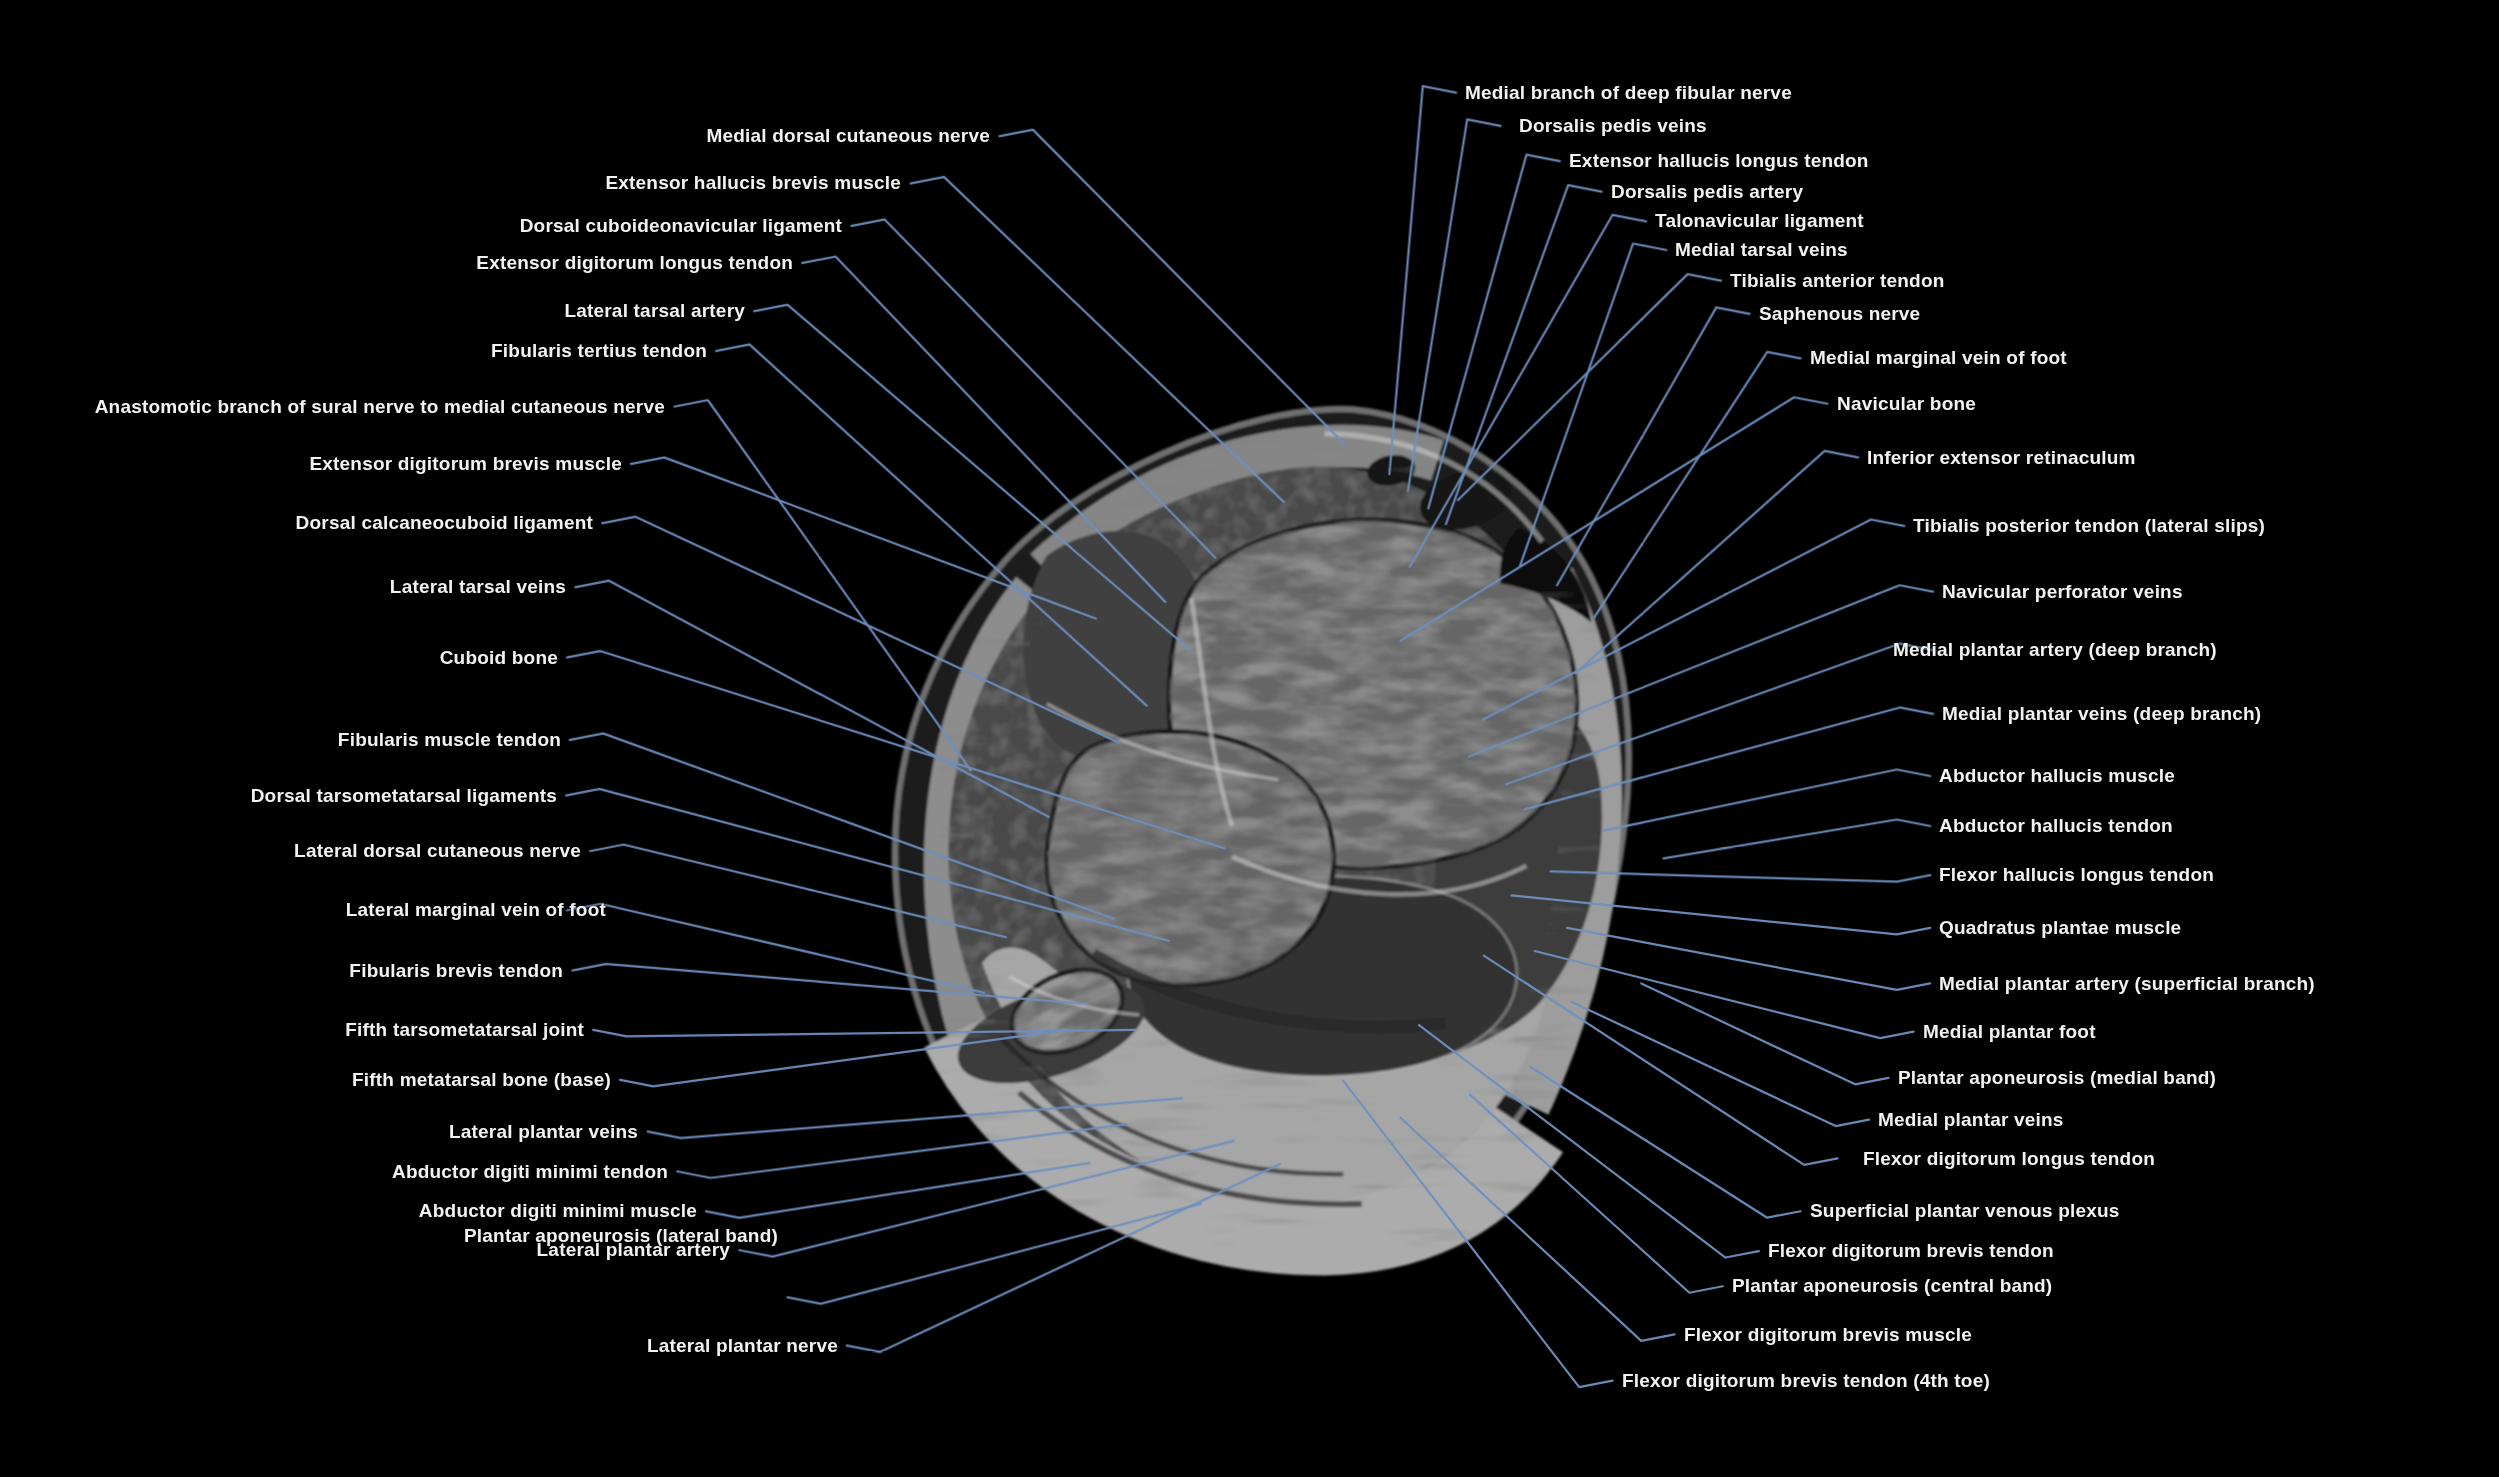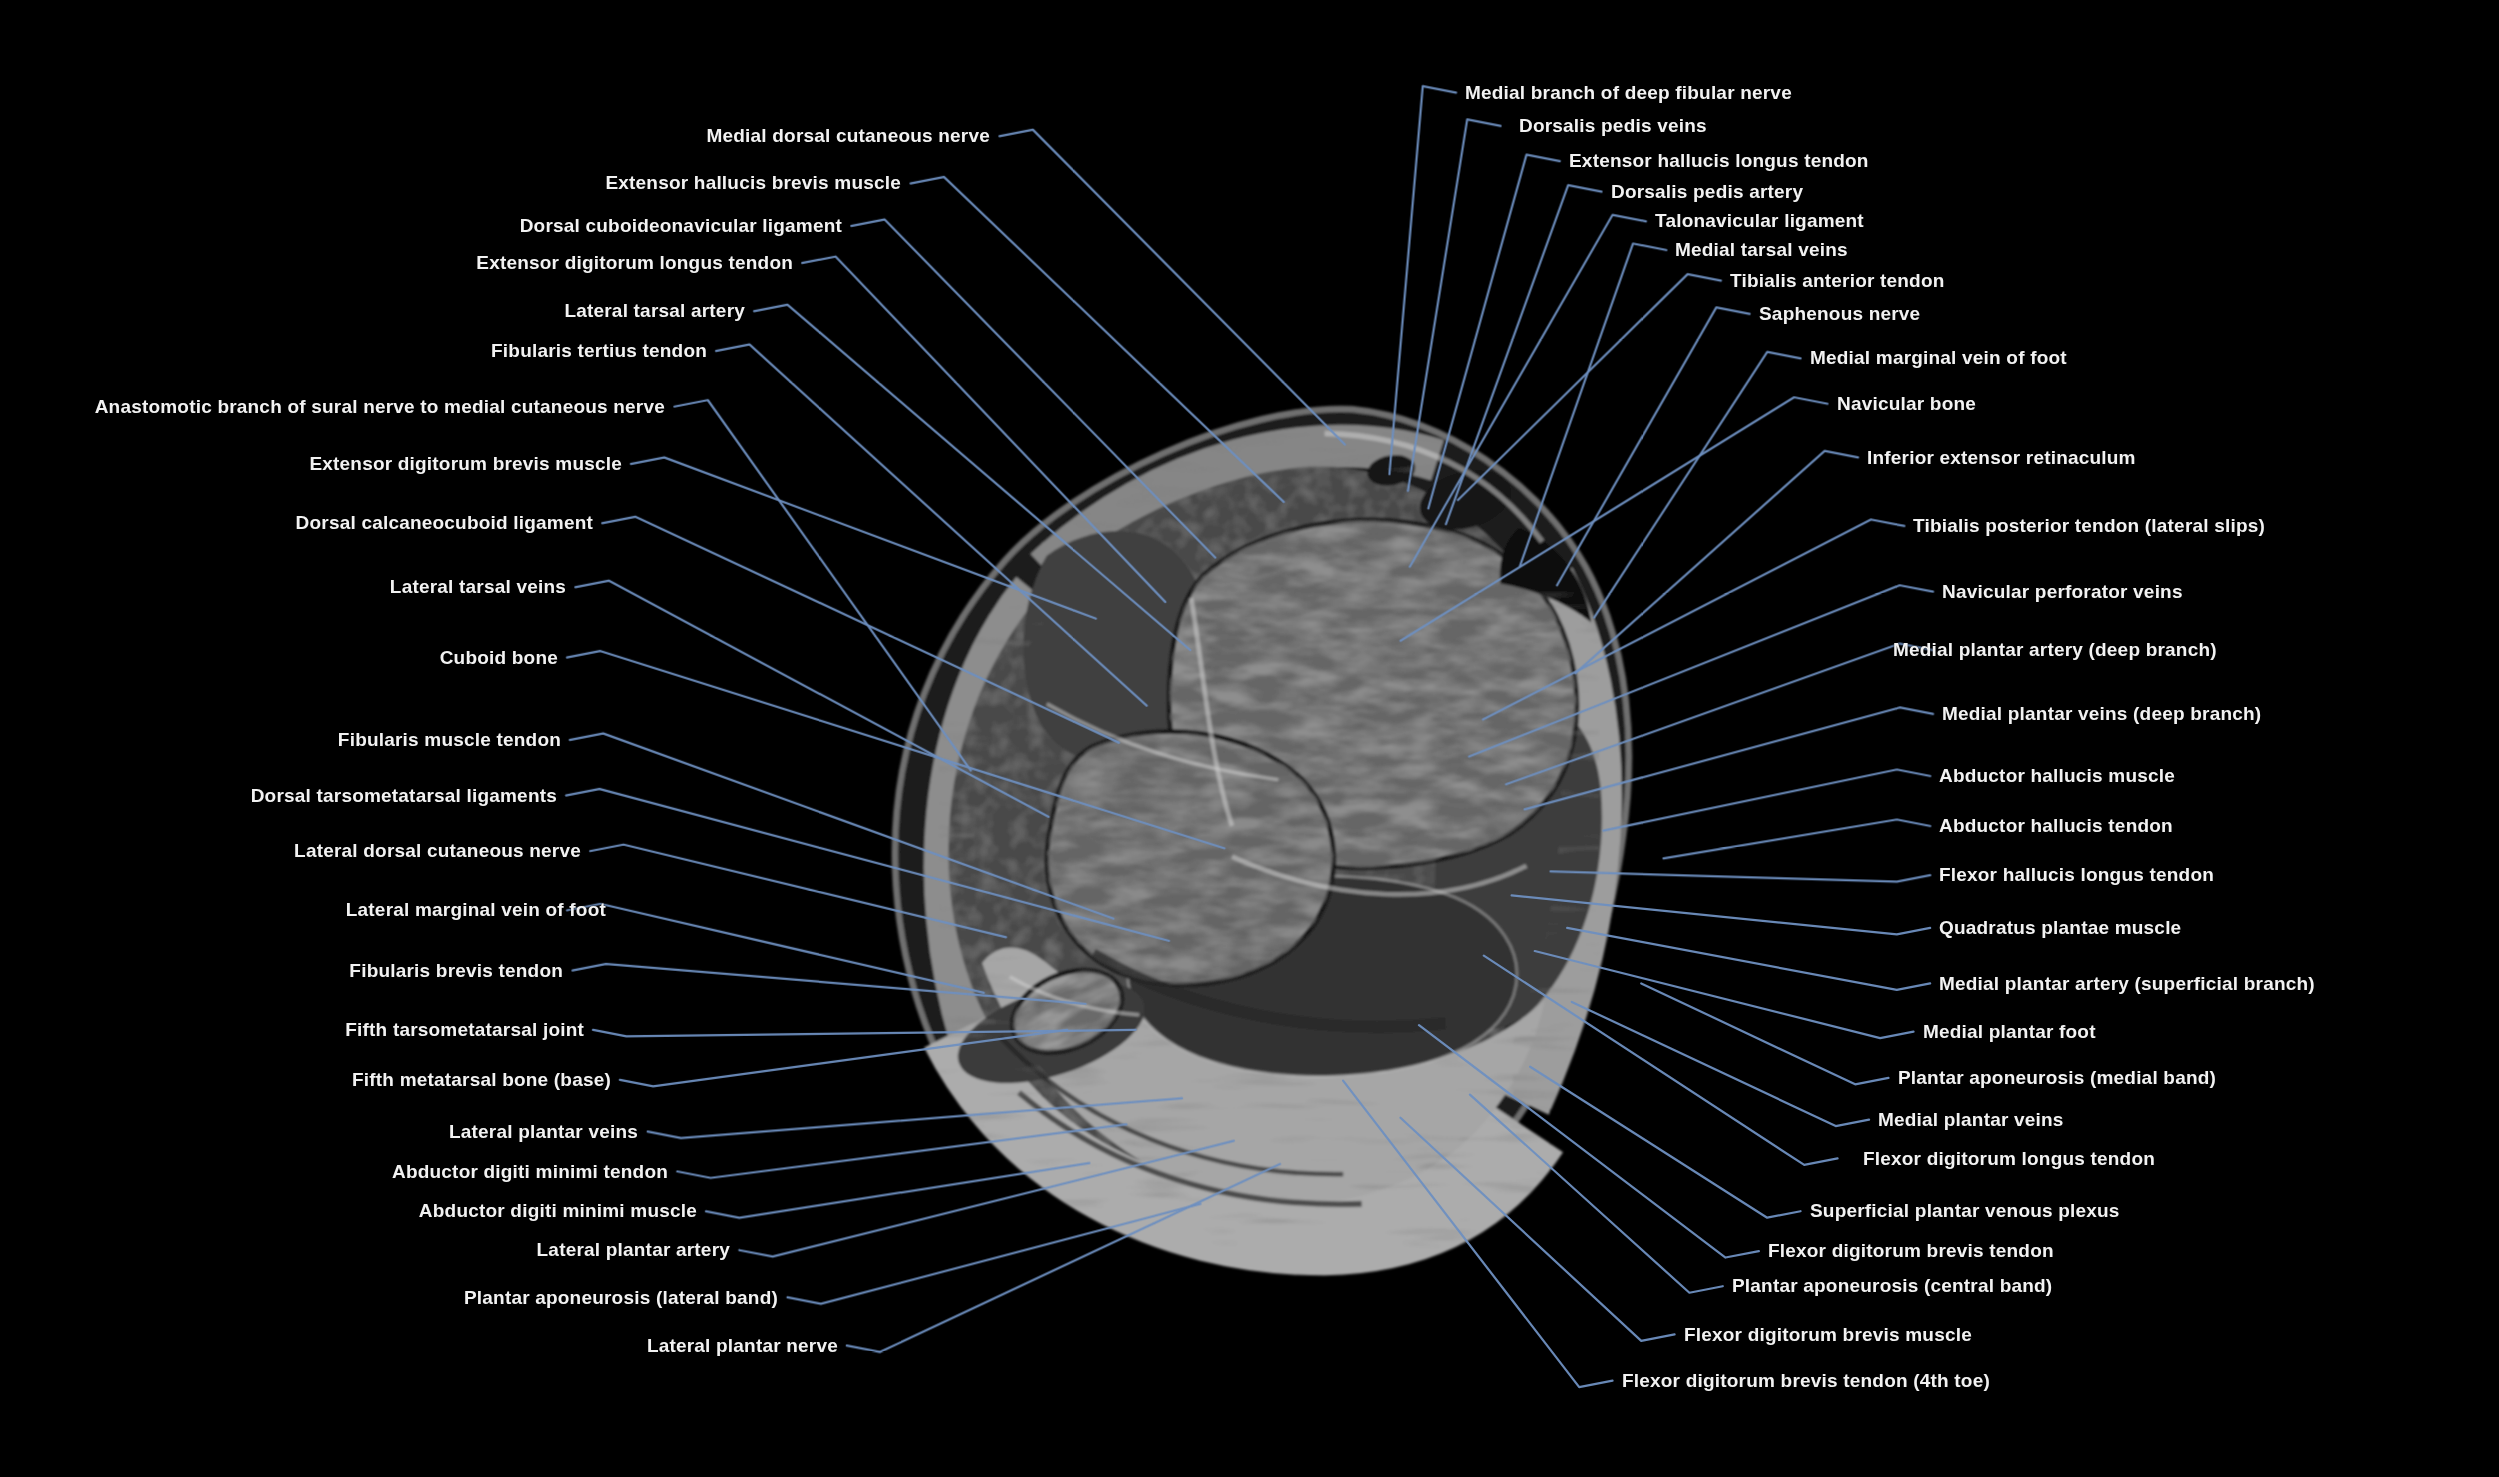--- a/index.html
+++ b/index.html
@@ -227,21 +227,21 @@
       <div class="label left" style="top: 796px; right: 1943px;">Dorsal tarsometatarsal ligaments</div>
       <div class="label left" style="top: 851px; right: 1919px;">Lateral dorsal cutaneous nerve</div>
       <div class="label left" style="top: 910px; right: 1894px;">Lateral marginal vein of foot</div>
       <div class="label left" style="top: 971px; right: 1937px;">Fibularis brevis tendon</div>
       <div class="label left" style="top: 1030px; right: 1916px;">Fifth tarsometatarsal joint</div>
       <div class="label left" style="top: 1080px; right: 1889px; text-align: center;">Fifth metatarsal bone (base)</div>
       <div class="label left" style="top: 1132px; right: 1862px;">Lateral plantar veins</div>
       <div class="label left" style="top: 1172px; right: 1832px;">Abductor digiti minimi tendon</div>
       <div class="label left" style="top: 1211px; right: 1803px;">Abductor digiti minimi muscle</div>
       <div class="label left" style="top: 1250px; right: 1770px;">Lateral plantar artery</div>
-      <div class="label left" style="top: 1298px; right: 1722px;">Plantar aponeurosis (lateral band)</div>
+      <div class="label left" style="top: 1236px; right: 1722px;">Plantar aponeurosis (lateral band)</div>
       <div class="label left" style="top: 1346px; right: 1662px;">Lateral plantar nerve</div>
       <div class="label right" style="top: 93px; left: 1465px;">Medial branch of deep fibular nerve</div>
       <div class="label right" style="top: 126px; left: 1510px; margin-left: 9px;">Dorsalis pedis veins</div>
       <div class="label right" style="top: 161px; left: 1569px;">Extensor hallucis longus tendon</div>
       <div class="label right" style="top: 192px; left: 1611px;">Dorsalis pedis artery</div>
       <div class="label right" style="top: 221px; left: 1655px;">Talonavicular ligament</div>
       <div class="label right" style="top: 250px; left: 1675px;">Medial tarsal veins</div>
       <div class="label right" style="top: 281px; left: 1730px;">Tibialis anterior tendon</div>
       <div class="label right" style="top: 314px; left: 1759px;">Saphenous nerve</div>
       <div class="label right" style="top: 358px; left: 1810px;">Medial marginal vein of foot</div>

